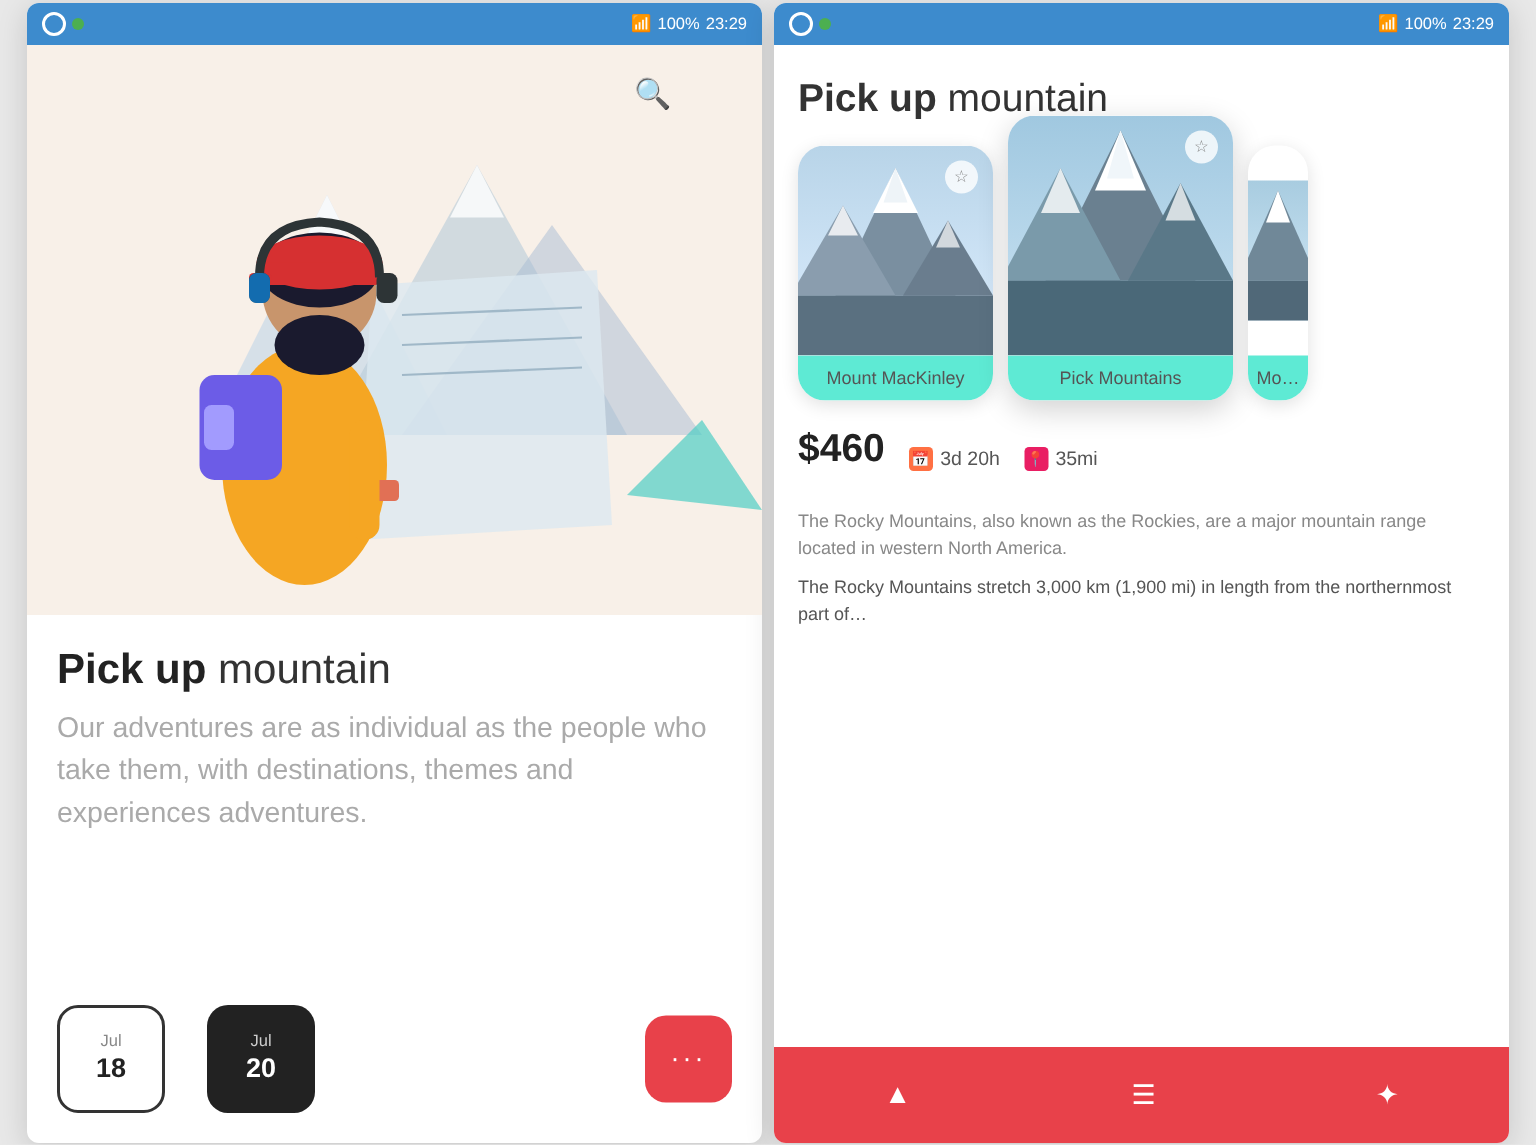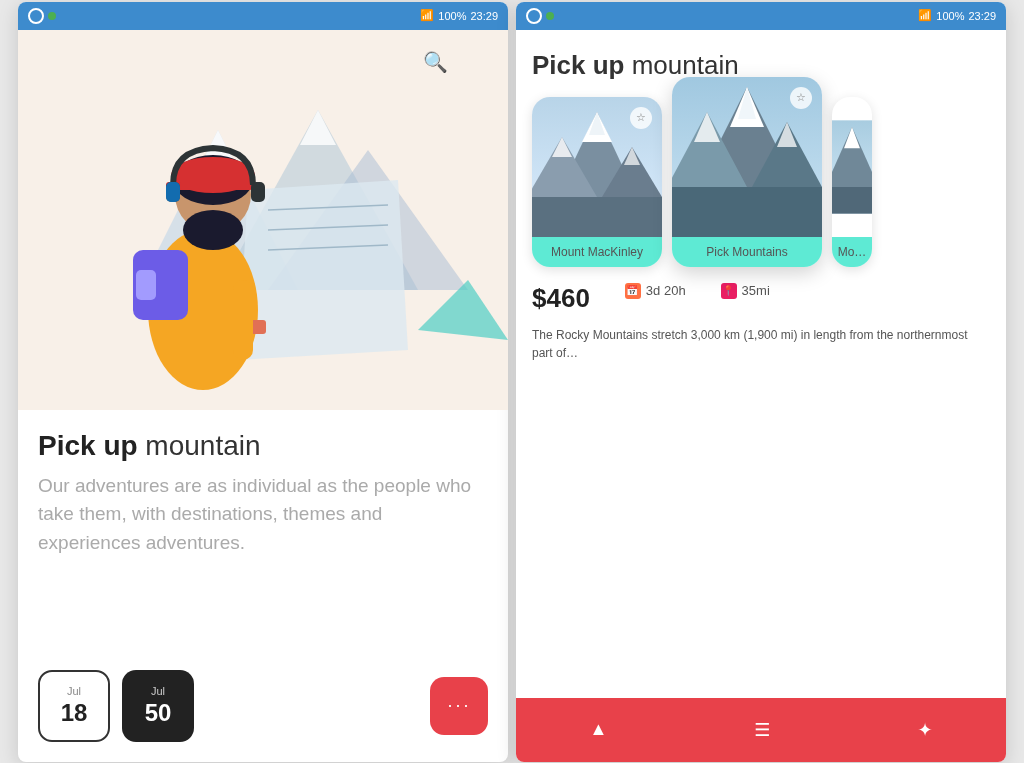--- a/index.html
+++ b/index.html
@@ -93,21 +93,21 @@
     .pick-up-title .light { font-weight: 300; }
     .subtitle-text {
       font-size: 19px;
       color: #aaa;
       line-height: 1.5;
       margin-bottom: 28px;
     }
     .date-row {
       display: flex;
       align-items: center;
-      gap: 12px;
+      gap: 28px;
       margin-top: auto;
     }
     .date-card {
       width: 72px;
       height: 72px;
       border-radius: 14px;
       display: flex;
       flex-direction: column;
       align-items: center;
       justify-content: center;
@@ -120,21 +120,21 @@
     .date-card.dark-card {
       background: #222;
       color: white;
     }
     .date-month {
       font-size: 11px;
       color: #888;
     }
     .date-card.dark-card .date-month { color: #ccc; }
     .date-day {
-      font-size: 24px;
+      font-size: 18px;
       font-weight: 700;
     }
     .date-card.light-card .date-day { color: #222; }
     .more-btn {
       width: 58px;
       height: 58px;
       background: #e8414a;
       border-radius: 14px;
       display: flex;
       align-items: center;
@@ -223,23 +223,23 @@
       height: 100%;
     }
 
     
     .detail-section {
       flex: 1;
       overflow: hidden;
     }
     .price-row {
       display: flex;
-      align-items: flex-start;
-      gap: 35px;
-      margin-bottom: 12px;
+      align-items: flex-end;
+      gap: 16px;
+      margin-bottom: 24px;
     }
     .price-text {
       font-size: 26px;
       font-weight: 800;
       color: #222;
     }
     .stat-item {
       display: flex;
       align-items: center;
       gap: 5px;
@@ -364,21 +364,21 @@
     </h1>
     <p class="subtitle-text">Our adventures are as individual as the people who take them, with destinations, themes and experiences adventures.</p>
 
     <div class="date-row">
       <div class="date-card light-card">
         <span class="date-month">Jul</span>
         <span class="date-day">18</span>
       </div>
       <div class="date-card dark-card">
         <span class="date-month">Jul</span>
-        <span class="date-day">50</span>
+        <span class="date-day">20</span>
       </div>
       <div class="more-btn">
         <span>···</span>
       </div>
     </div>
   </div>
 </div>
 
 <div class="phone">
 
@@ -473,20 +473,21 @@
         <span class="price-text">$460</span>
         <div class="stat-item">
           <div class="stat-icon orange">📅</div>
           <span>3d 20h</span>
         </div>
         <div class="stat-item">
           <div class="stat-icon pink">📍</div>
           <span>35mi</span>
         </div>
       </div>
+      <p class="desc-text">The Rocky Mountains, also known as the Rockies, are a major mountain range located in western North America.</p>
       <p class="desc-text-2">The Rocky Mountains stretch 3,000 km (1,900 mi) in length from the northernmost part of…</p>
     </div>
   </div>
 
   <div class="bottom-bar">
     <div class="nav-btn">
       <span>▲</span>
     </div>
     <div class="nav-btn">
       <span>☰</span>

